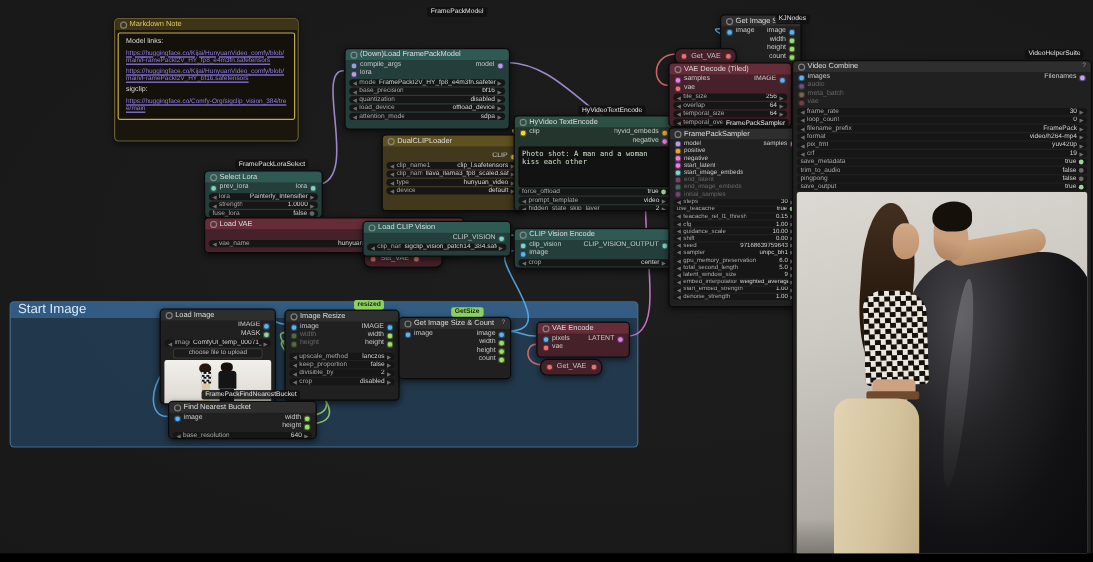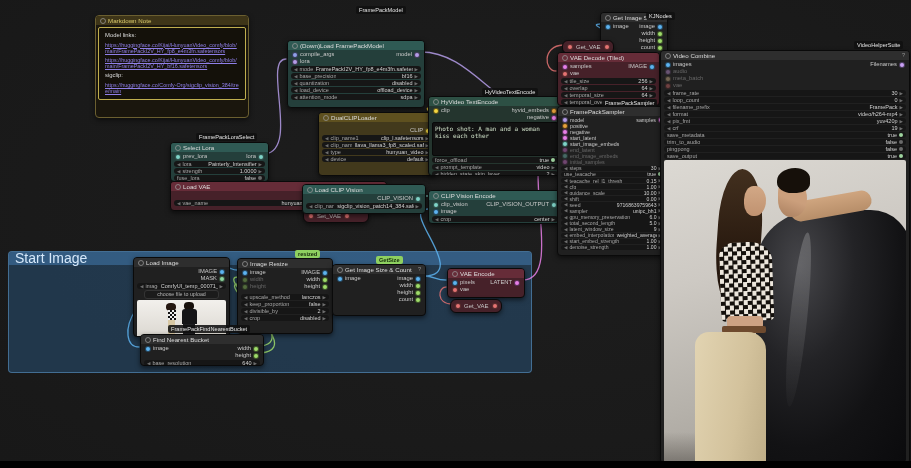--- a/index.html
+++ b/index.html
@@ -2,21 +2,21 @@
 <html><head>
 <meta charset="utf-8">
 <style>
   html,body{margin:0;padding:0;background:#000;}
   body{width:911px;height:468px;font-family:"Liberation Sans",sans-serif;overflow:hidden;}
   #canvas{position:relative;width:911px;height:461px;overflow:hidden;
           background:radial-gradient(ellipse at 55% 45%, #1e1e1e 0%, #181818 100%);}
   #wires{position:absolute;left:0;top:0;z-index:2;}
   .group{position:absolute;left:8px;top:251px;width:522px;height:120px;z-index:1;
          background:rgba(46,100,150,.40);border:1px solid rgba(95,155,205,.55);border-radius:4px;}
-  .group-title{height:13px;line-height:13px;padding:0 6px;font-size:14px;color:#d5e8fa;
+  .group-title{height:13px;line-height:13px;padding:0 6px;font-size:11px;color:#d5e8fa;
          background:rgba(72,132,188,.48);border-radius:3px 3px 0 0;}
   .node{position:absolute;z-index:3;border:1px solid #0a0a0a;border-radius:4px;
         box-shadow:0 2px 5px rgba(0,0,0,.55);font-size:6px;color:#c4c4c4;overflow:hidden;}
   .hd{height:9px;line-height:9px;padding:0 4px;font-size:6.2px;color:#ddd;
       white-space:nowrap;overflow:hidden;display:flex;align-items:center;gap:2px;}
   .circ{width:4px;height:4px;border:1px solid #9a9a9a;border-radius:50%;flex:none;opacity:.75;}
   .help{margin-left:auto;color:#999;font-size:5.5px;}
   .bd{padding:1px 2px 2px;}
   .iorow{display:flex;justify-content:space-between;height:7px;line-height:7px;padding:0 2px;font-size:5.8px;}
   .dense .iorow{height:6px;line-height:6px;font-size:5.3px;}

